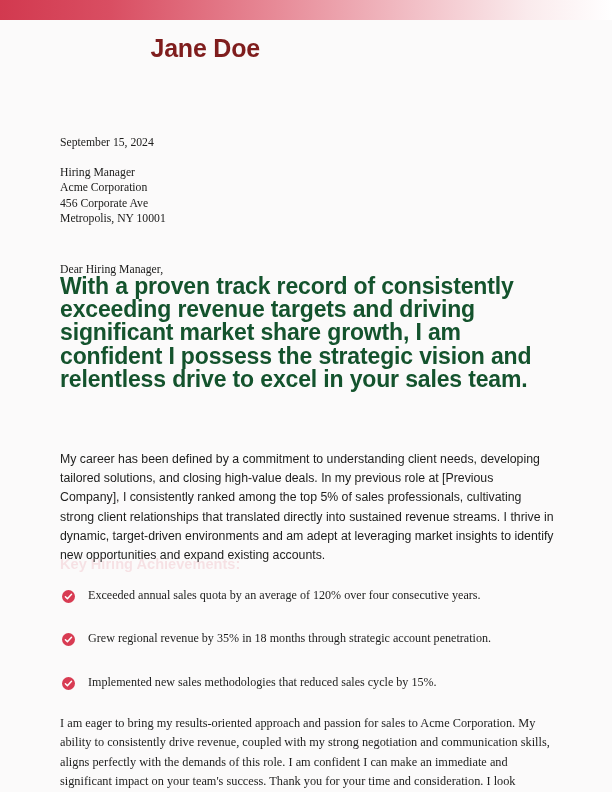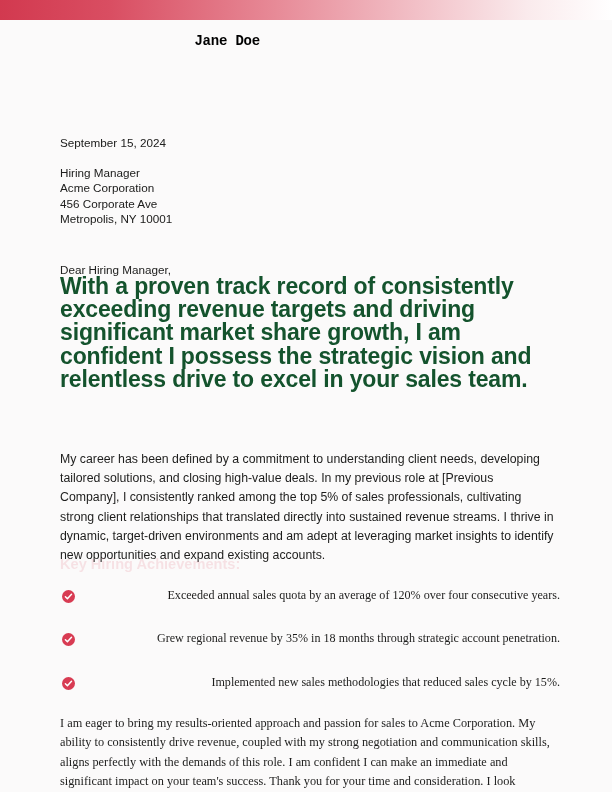--- a/index.html
+++ b/index.html
@@ -25,41 +25,41 @@
   }
 
   
   #sender-block {
     position: absolute;
     left: 60px; top: 33px;
     width: 200px;
     text-align: right;
   }
   #sender-name {
-    font-family: Liberation Mono, monospace;
+    font-family: Liberation Sans, sans-serif;
     font-weight: bold;
-    font-size: 14px;
-    color: #000000;
+    font-size: 25px;
+    color: #7f1d1d;
     line-height: 1.2;
     letter-spacing: -0.2px;
   }
   .sender-line {
     font-family: "Liberation Serif", serif;
     font-size: 11.6px;
     color: #2b2b2b;
     line-height: 15.2px;
     white-space: nowrap;
   }
   #sender-contact { margin-top: 5px; }
 
   
   .body-text {
     position: absolute;
     left: 60px;
-    font-family: Liberation Sans, sans-serif;
+    font-family: Liberation Serif, serif;
     font-size: 11.7px;
     color: #20201f;
     line-height: 15.3px;
   }
   #letter-date { top: 135px; }
   #recipient-block { top: 165px; }
   .recipient-line { line-height: 15.3px; white-space: nowrap; }
   #salutation { top: 262px; }
 
   
@@ -106,21 +106,20 @@
     list-style: none;
     margin: 0;
     padding: 0;
   }
   .achievement-item {
     position: relative;
     padding-left: 28px;
     height: 43.4px;
     display: flex;
     align-items: flex-start;
-    justify-content: flex-end;
   }
   .check-icon {
     position: absolute;
     left: 2px; top: 1px;
     width: 13px; height: 13px;
     border-radius: 50%;
     background: #d83b52;
     display: block;
   }
   .check-icon svg { display: block; }

